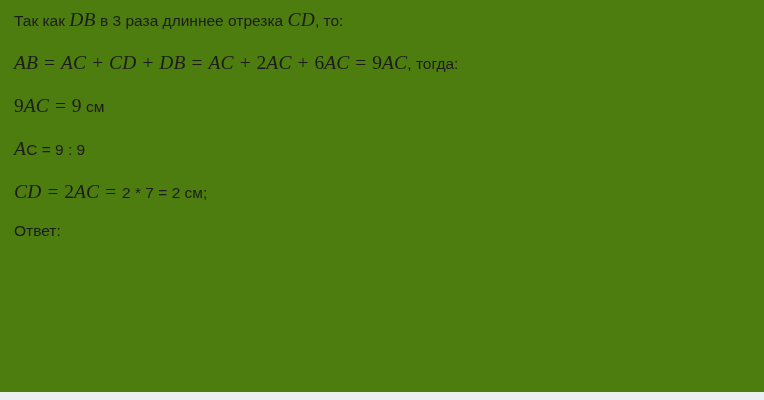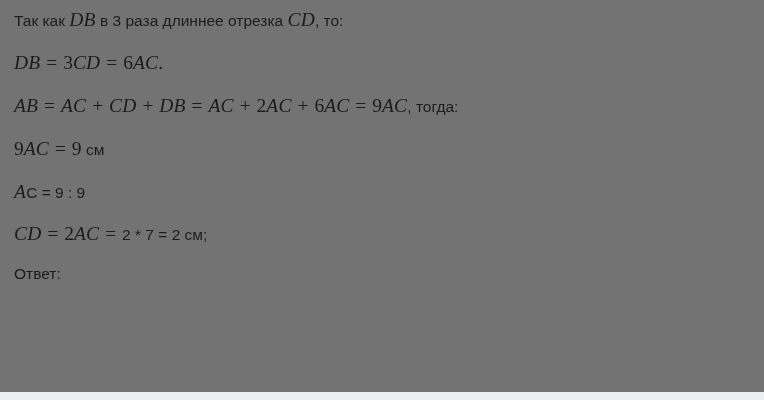--- a/index.html
+++ b/index.html
@@ -11,21 +11,21 @@
     width: 764px;
     height: 400px;
     overflow: hidden;
     font-family: "Liberation Sans", sans-serif;
     color: #1a1a1a;
   }
   .page {
     position: relative;
     width: 764px;
     height: 400px;
-    background: #737373;
+    background: #4d7c0f;
     padding: 0;
     box-sizing: border-box;
   }
   .solution {
     padding: 8px 14px 0 14px;
   }
   .line {
     font-size: 17.5px;
     line-height: 1.25;
     margin: 0 0 18.5px 0;
@@ -72,21 +72,20 @@
   }
 </style>
 </head>
 <body>
 
 <div class="page">
 
   <div class="solution">
 
     <div class="line" id="line-0"><span class="txt">Так как </span><span class="m">DB</span><span class="txt"> в 3 раза длиннее отрезка </span><span class="m">CD</span><span class="txt">, то:</span></div>
-    <div class="line" id="line-1"><span class="m">DB</span><span class="op"> = </span><span class="mn">3</span><span class="m">CD</span><span class="op"> = </span><span class="mn">6</span><span class="m">AC</span><span class="mn">.</span></div>
     <div class="line" id="line-2"><span class="m">AB</span><span class="op"> = </span><span class="m">AC</span><span class="op"> + </span><span class="m">CD</span><span class="op"> + </span><span class="m">DB</span><span class="op"> = </span><span class="m">AC</span><span class="op"> + </span><span class="mn">2</span><span class="m">AC</span><span class="op"> + </span><span class="mn">6</span><span class="m">AC</span><span class="op"> = </span><span class="mn">9</span><span class="m">AC</span><span class="txt">, тогда:</span></div>
     <div class="line" id="line-3"><span class="mn">9</span><span class="m">AC</span><span class="op"> = </span><span class="mn">9</span><span class="txt"> см</span></div>
     <div class="line" id="line-4"><span class="m">A</span><span class="txt">С = 9 : 9</span></div>
     <div class="line" id="line-6"><span class="m">CD</span><span class="op"> = </span><span class="mn">2</span><span class="m">AC</span><span class="op"> = </span><span class="txt">2 * 7 = 2 см;</span></div>
 
     <div class="answer-line">Ответ:</div>
   </div>
 
   <div class="bottom-bar"></div>
 </div>

